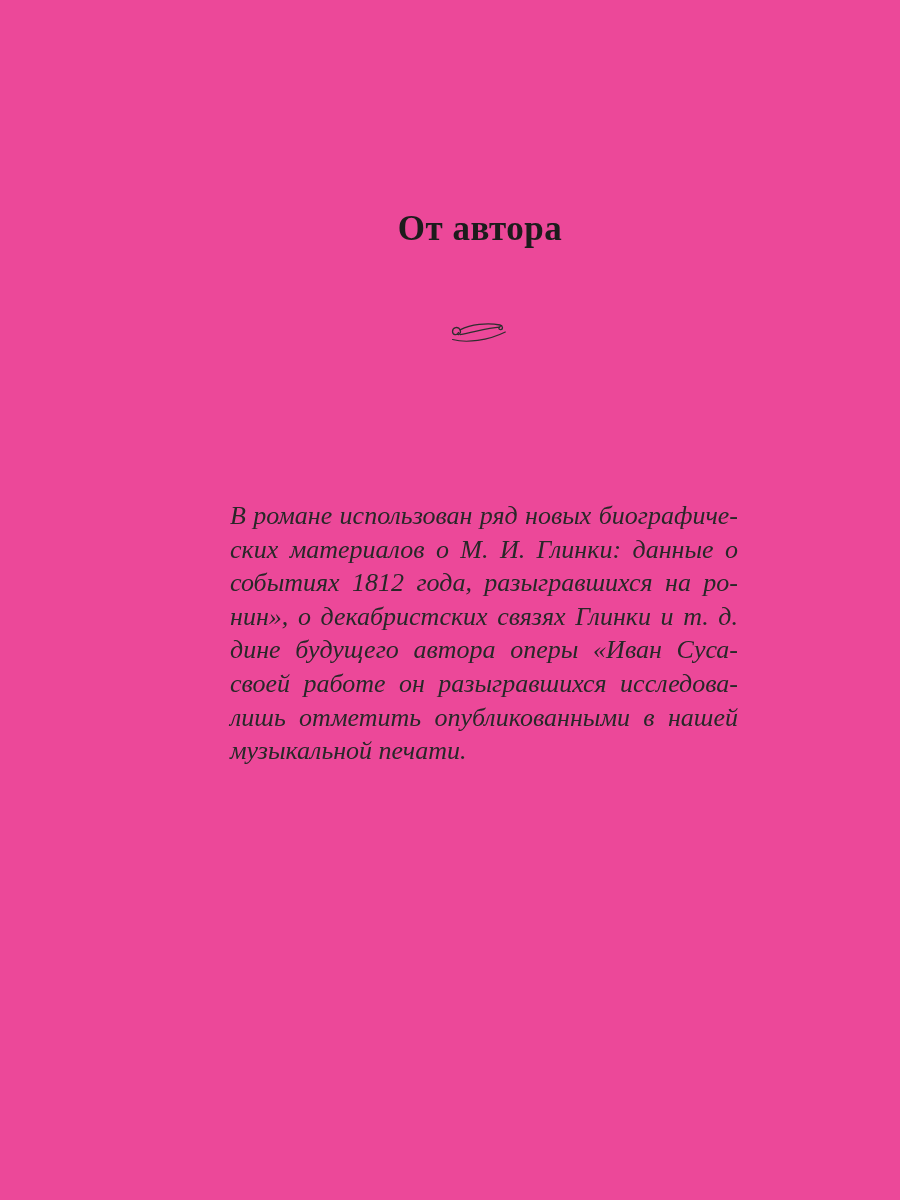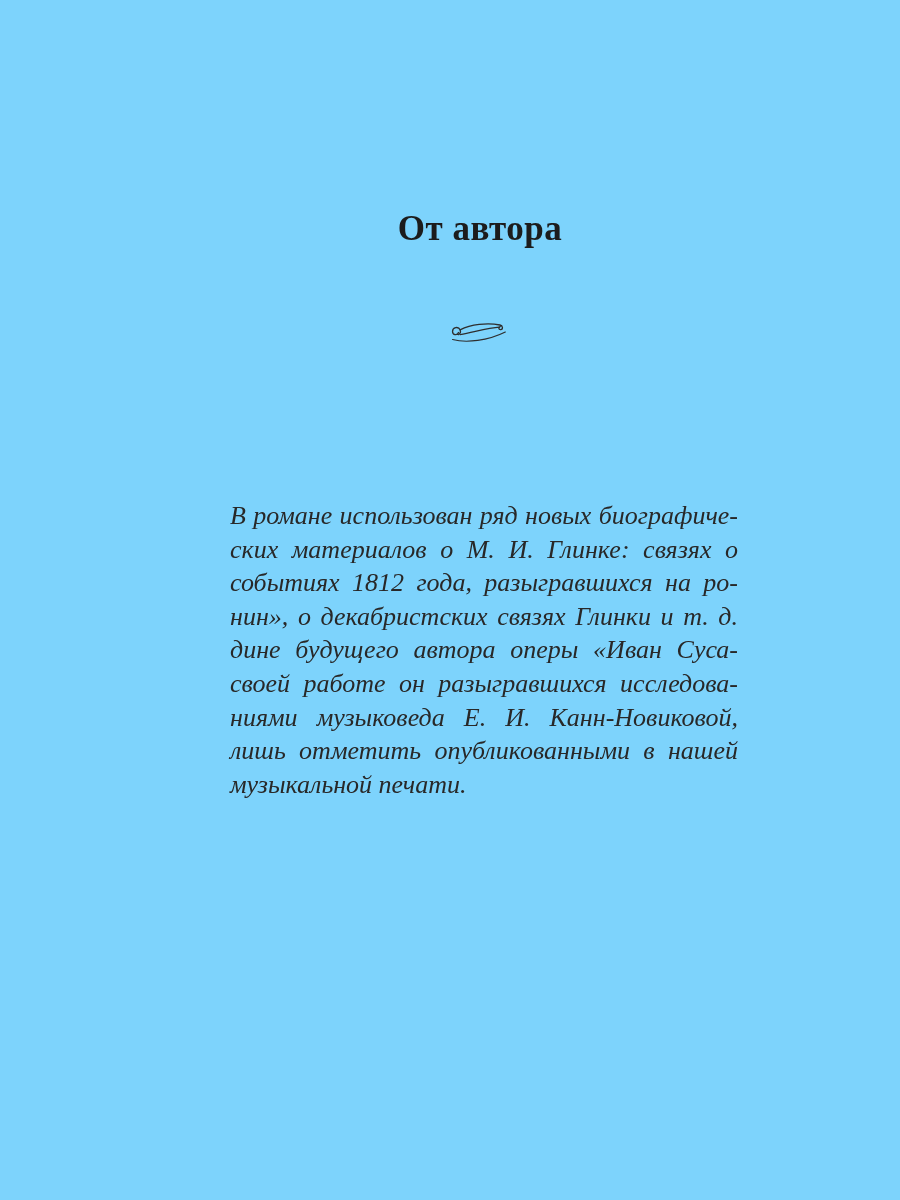--- a/index.html
+++ b/index.html
@@ -1,21 +1,21 @@
 <!DOCTYPE html>
 <html><head>
 <meta charset="utf-8">
 <style>
   * { margin: 0; padding: 0; box-sizing: border-box; }
   html, body { background: #ffffff; }
   .page {
     position: relative;
     width: 900px;
     height: 1200px;
-    background: #7dd3fc;
+    background: #ec4899;
     overflow: hidden;
     font-family: "Liberation Serif", serif;
   }
   .title {
     position: absolute;
     left: 222px;
     top: 208px;
     width: 516px;
     text-align: center;
     font-family: "Liberation Serif", serif;
@@ -70,23 +70,22 @@
       <path d="M 28 22 C 48 12, 78 8, 102 13 c 6 1.5 6 8 1.5 8.5 c -4 0.5 -5 -4.5 -1 -5.5" stroke="#2e2e2e" stroke-width="2.4" stroke-linecap="round"></path>
 
       <path d="M 28 31 C 55 26, 80 18, 101 17" stroke="#2e2e2e" stroke-width="2.2" stroke-linecap="round"></path>
 
       <path d="M 14 40 C 40 47, 80 42, 112 26" stroke="#2e2e2e" stroke-width="2.2" stroke-linecap="round"></path>
     </svg>
   </div>
 
   <div class="body-text" id="para">
       <div class="line">В романе использован ряд новых биографиче-</div>
-      <div class="line">ских материалов о М. И. Глинке: связях о</div>
+      <div class="line">ских материалов о М. И. Глинки: данные о</div>
       <div class="line">событиях 1812 года, разыгравшихся на ро-</div>
       <div class="line">нин», о декабристских связях Глинки и т. д.</div>
       <div class="line">дине будущего автора оперы «Иван Суса-</div>
       <div class="line">своей работе он разыгравшихся исследова-</div>
-      <div class="line">ниями музыковеда Е. И. Канн-Новиковой,</div>
       <div class="line">лишь отметить опубликованными в нашей</div>
       <div class="line last">музыкальной печати.</div>
     </div>
 
 </div>
 
 </body></html>

